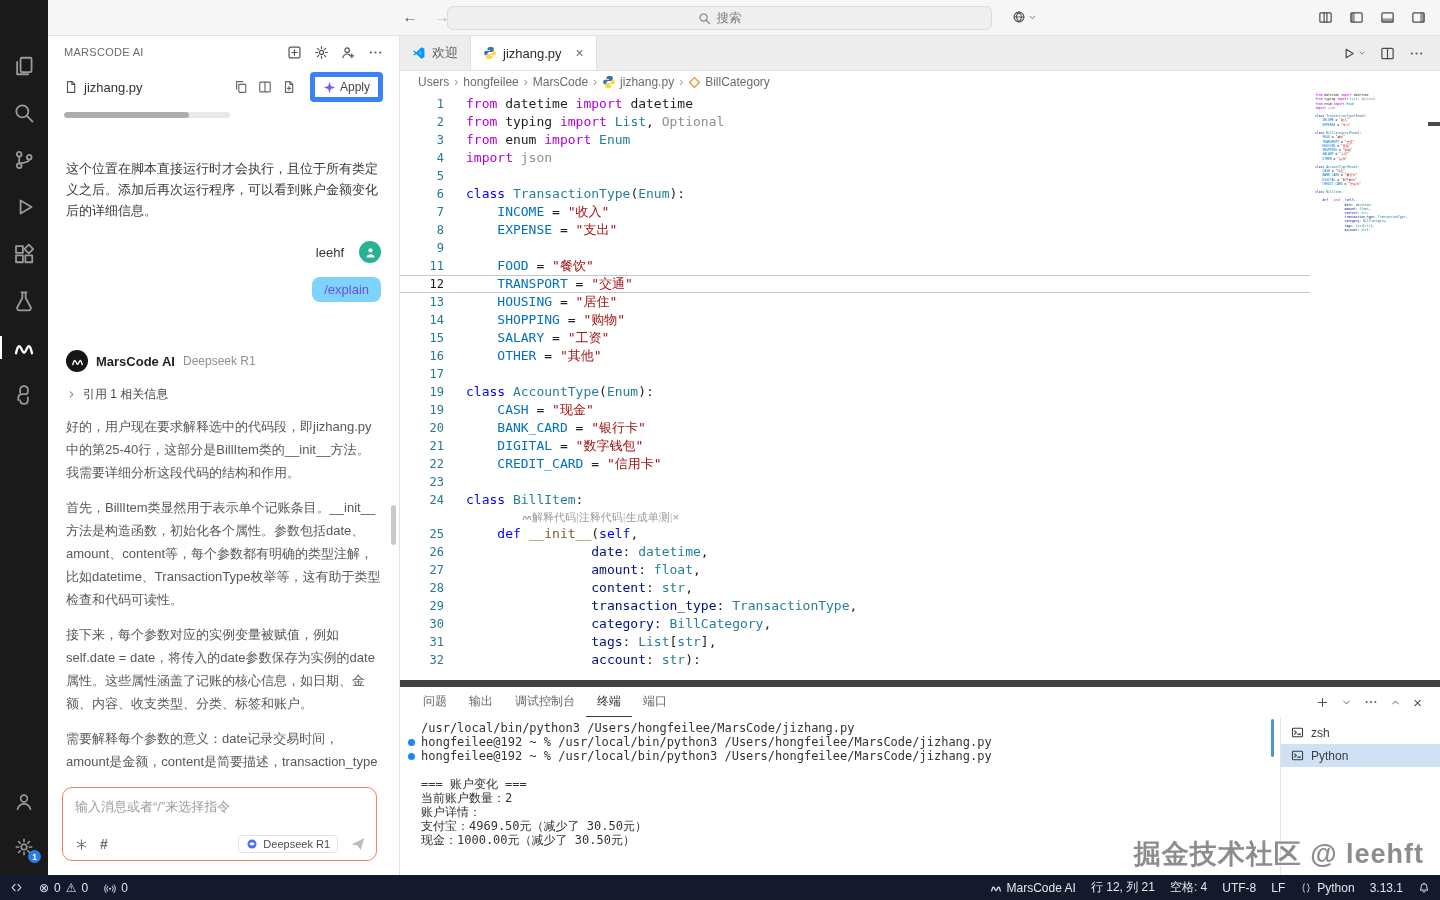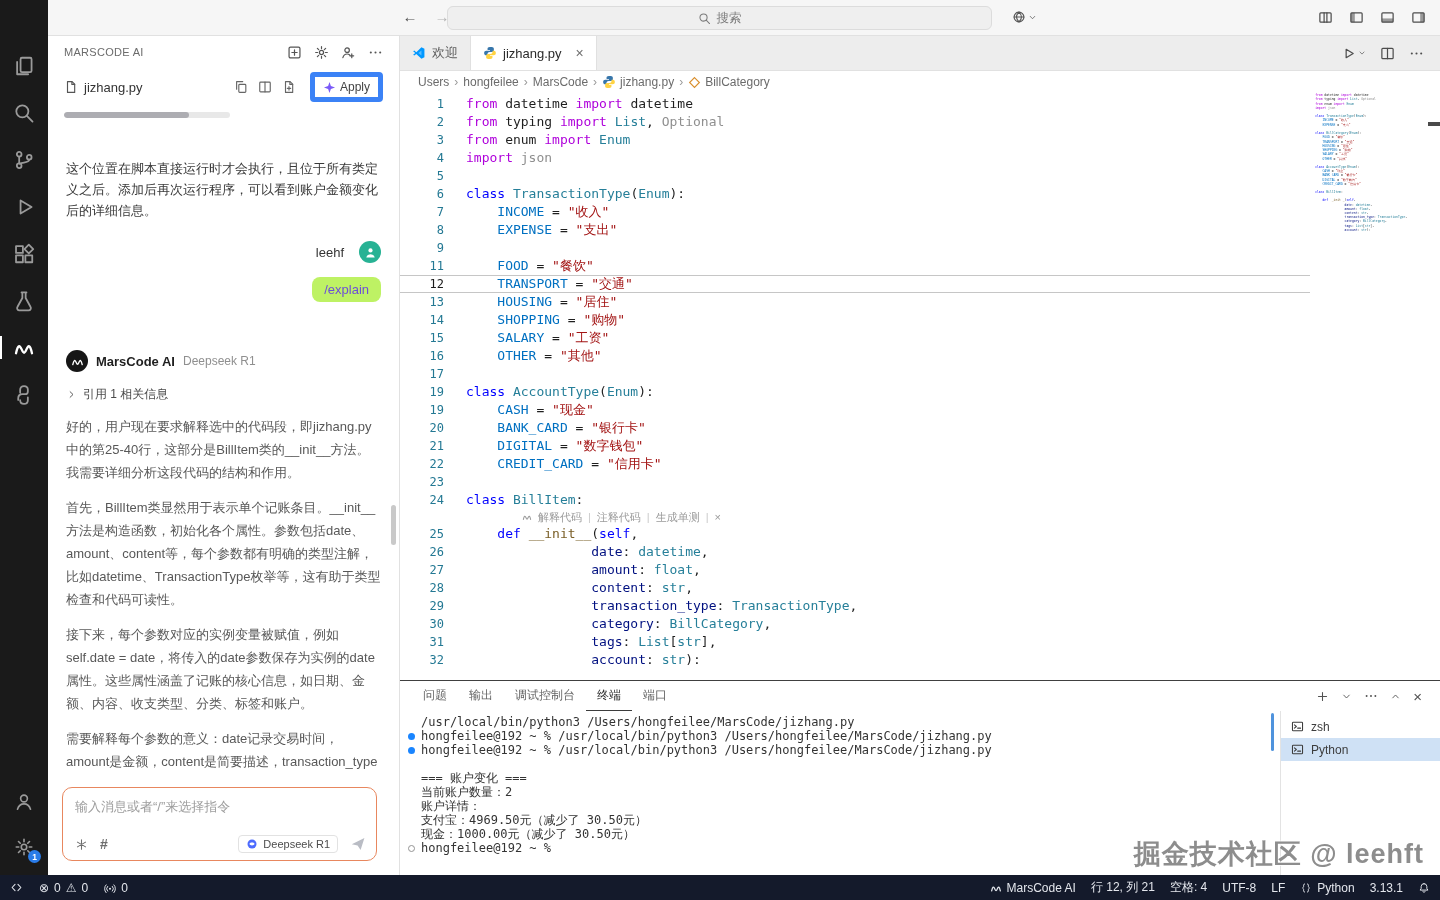--- a/index.html
+++ b/index.html
@@ -36,21 +36,21 @@
 .ctx-icons>span{cursor:pointer}
 .apply-btn{display:flex;align-items:center;gap:4px;border:5px solid #3b82f6;border-radius:4px;padding:3px 8px;font-size:12px;color:#444;margin-left:8px;cursor:pointer;background:#fff}
 .sb-progress{margin:10px 16px 0;width:166px;height:6px;border-radius:3px;background:#e8e8e8;overflow:hidden}
 .sb-progress .fill{height:100%;background:#adadb2;border-radius:3px}
 .sb-chat{position:absolute;left:0;right:0;top:122px;bottom:98px;padding:0 18px;overflow:hidden}
 .ai-tail{font-size:13px;line-height:21px;color:#3a3a3a}
 .user-row{display:flex;justify-content:flex-end;align-items:center;gap:15px;margin-top:20px}
 .user-name{font-size:13px;color:#333}
 .avatar{width:22px;height:22px;border-radius:50%;background:#27b294;display:flex;align-items:center;justify-content:center}
 .cmd-row{display:flex;justify-content:flex-end;margin-top:14px}
-.cmd-chip{background:#bef264;border-radius:8px;padding:5px 12px;font-size:13px;color:#6d4fd8}
+.cmd-chip{background:#7dd3fc;border-radius:8px;padding:5px 12px;font-size:13px;color:#6d4fd8}
 .ai-header{display:flex;align-items:center;gap:8px;margin-top:48px}
 .ai-logo{width:22px;height:22px;border-radius:50%;background:#161616;display:flex;align-items:center;justify-content:center;color:#fff}
 .ai-name{font-size:13px;font-weight:bold;color:#1f1f1f}
 .ai-model{font-size:12px;color:#8f8f8f}
 .section-row{display:flex;align-items:center;gap:6px;margin-top:14px;font-size:12px;color:#4a4a4a;cursor:pointer}
 .thinking{margin-top:12px}
 .think-p{font-size:13px;line-height:23px;color:#585858;margin-bottom:12px}
 .sb-scrollthumb{position:absolute;right:3px;top:469px;width:5px;height:40px;border-radius:3px;background:#c9c9c9;cursor:pointer}
 .chat-input{position:absolute;left:14px;right:22px;bottom:14px;height:74px;border:1.6px solid #e8875e;border-radius:10px;background:#fff;padding:10px 12px 18px;cursor:text}
 .ci-ph{font-size:13px;color:#9d9d9d}
@@ -73,32 +73,32 @@
 .bc-item{display:flex;align-items:center;gap:4px;cursor:pointer}
 .bc-sep{color:#9a9a9a}
 .editor{position:relative;flex:1;background:#fff;overflow:hidden;font-family:"DejaVu Sans Mono","Liberation Mono",monospace;font-size:13px}
 .code-lines{padding-top:2px}
 .code-line{display:flex;height:18px;line-height:18px;white-space:pre}
 .code-line.cur{box-shadow:inset 0 1px 0 #c6c6c6,inset 0 -1px 0 #c6c6c6}
 .gutter{width:44px;flex-shrink:0;text-align:right;color:#237893;font-size:12px;line-height:18px}
 .code-line.cur .gutter{color:#1b1b1b}
 .code-text{padding-left:22px}
 .tk-ki{color:#af00db}.tk-k{color:#0000ff}.tk-t{color:#267f99}.tk-s{color:#a31515}.tk-c{color:#0070c1}.tk-f{color:#795e26}.tk-v{color:#001080}.tk-g{color:#8f8f8f}.tk-p{color:#1f1f1f}
-.inline-hint{height:16px;display:flex;align-items:center;gap:6px;padding-left:122px;font-size:11px;color:#9a9a9a;font-family:"Liberation Sans",sans-serif}
+.inline-hint{height:16px;display:flex;align-items:center;padding-left:122px;font-size:11px;color:#9a9a9a;font-family:"Liberation Sans",sans-serif}
 .ih-sep{color:#c9c9c9}
 .ih-item{cursor:pointer}
 .ih-x{cursor:pointer}
 .minimap{position:absolute;top:0;right:12px;width:118px;bottom:0;background:#fff;overflow:hidden;z-index:2}
 .minimap-inner{transform:scale(.235);transform-origin:0 0;width:2000px}
 .minimap-inner .inline-hint{visibility:hidden}
 .minimap-inner .code-line.cur{box-shadow:none}
 .editor-scrollbar{position:absolute;top:0;right:0;width:12px;bottom:0;background:#fff;z-index:3;cursor:pointer}
 .editor-scrollbar .marker{position:absolute;top:29px;left:0;right:0;height:4px;background:#4a4a4a}
 
-.panel{height:195px;border-top:1px solid #404040;position:relative;background:#fff}
+.panel{height:195px;border-top:7px solid #404040;position:relative;background:#fff}
 .panel-head{height:30px;display:flex;align-items:center;padding:0 12px}
 .panel-tablist{display:flex;height:30px}
 .panel-tab{padding:0 11px;font-size:12px;color:#656565;line-height:28px;cursor:pointer}
 .panel-tab.active{color:#2f2f2f;border-bottom:1px solid #3d3d3d}
 .panel-actions{margin-left:auto;display:flex;align-items:center;gap:12px;color:#525252;padding-right:6px}
 .panel-actions>span{cursor:pointer}
 .panel-close{font-size:15px}
 .term{position:absolute;left:8px;top:34px;right:170px;bottom:4px;font-family:"DejaVu Sans Mono","Liberation Mono",monospace;font-size:12px;color:#333;overflow:hidden}
 .term-line{position:relative;height:14px;line-height:14px;white-space:pre;padding-left:13px}
 .term-deco{position:absolute;left:0;top:3.5px;width:7px;height:7px;border-radius:50%;background:#1a85ff}
@@ -604,21 +604,20 @@
     <div class="term">
         <div class="term-line"><span>/usr/local/bin/python3 /Users/hongfeilee/MarsCode/jizhang.py</span></div>
         <div class="term-line"><span class="term-deco"></span><span>hongfeilee@192 ~ % /usr/local/bin/python3 /Users/hongfeilee/MarsCode/jizhang.py</span></div>
         <div class="term-line"><span class="term-deco"></span><span>hongfeilee@192 ~ % /usr/local/bin/python3 /Users/hongfeilee/MarsCode/jizhang.py</span></div>
         <div class="term-line"><span>&nbsp;</span></div>
         <div class="term-line"><span>=== 账户变化 ===</span></div>
         <div class="term-line"><span>当前账户数量：2</span></div>
         <div class="term-line"><span>账户详情：</span></div>
         <div class="term-line"><span>支付宝：4969.50元（减少了 30.50元）</span></div>
         <div class="term-line"><span>现金：1000.00元（减少了 30.50元）</span></div>
-        <div class="term-line"><span class="term-deco hollow"></span><span>hongfeilee@192 ~ %</span></div>
       </div>
     <div class="term-scroll"></div>
     <div class="term-list">
         <div class="term-row">
           <span class="tr-ic">
             <svg viewBox="0 0 16 16" width="13" height="13" fill="none" stroke="currentColor" stroke-width="1.3" stroke-linecap="round" stroke-linejoin="round">
               <rect x="1.8" y="2.8" width="12.4" height="10.4" rx="1"></rect>
               <path d="M4.2 6l2.4 2-2.4 2M8.2 10h3.6"></path>
             </svg>
           </span>

